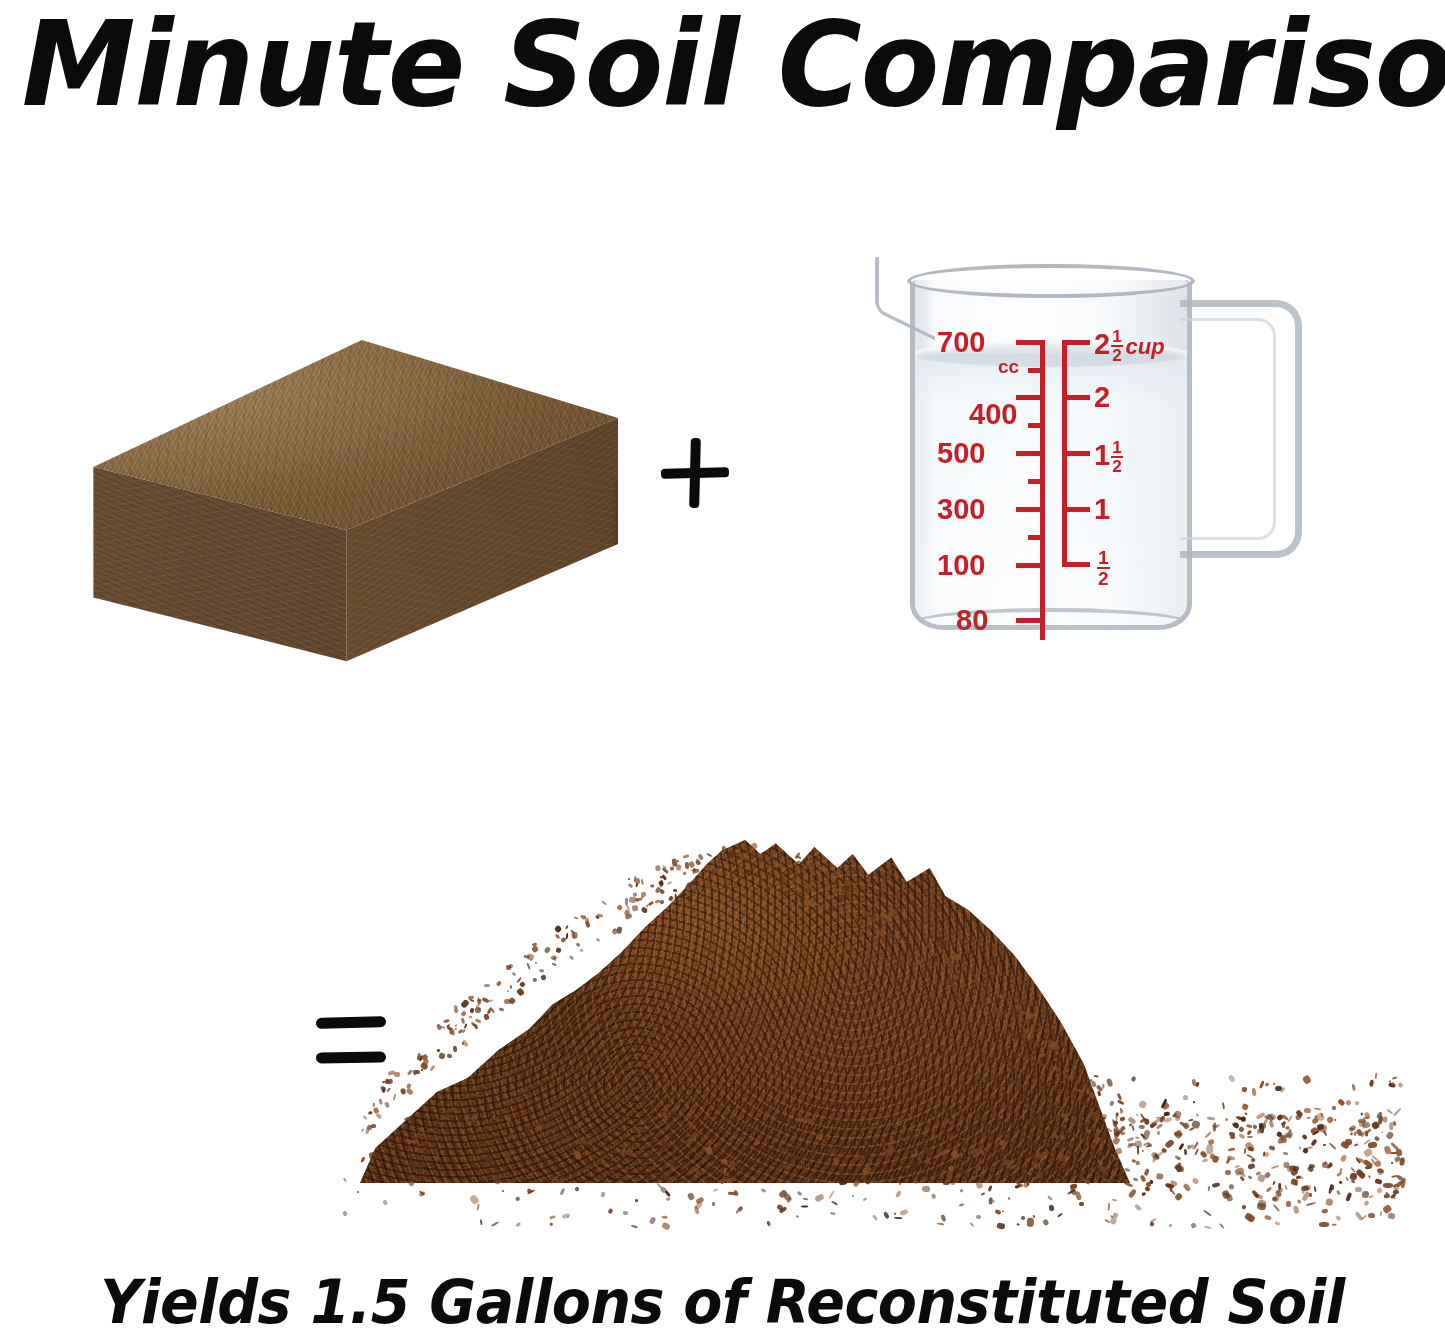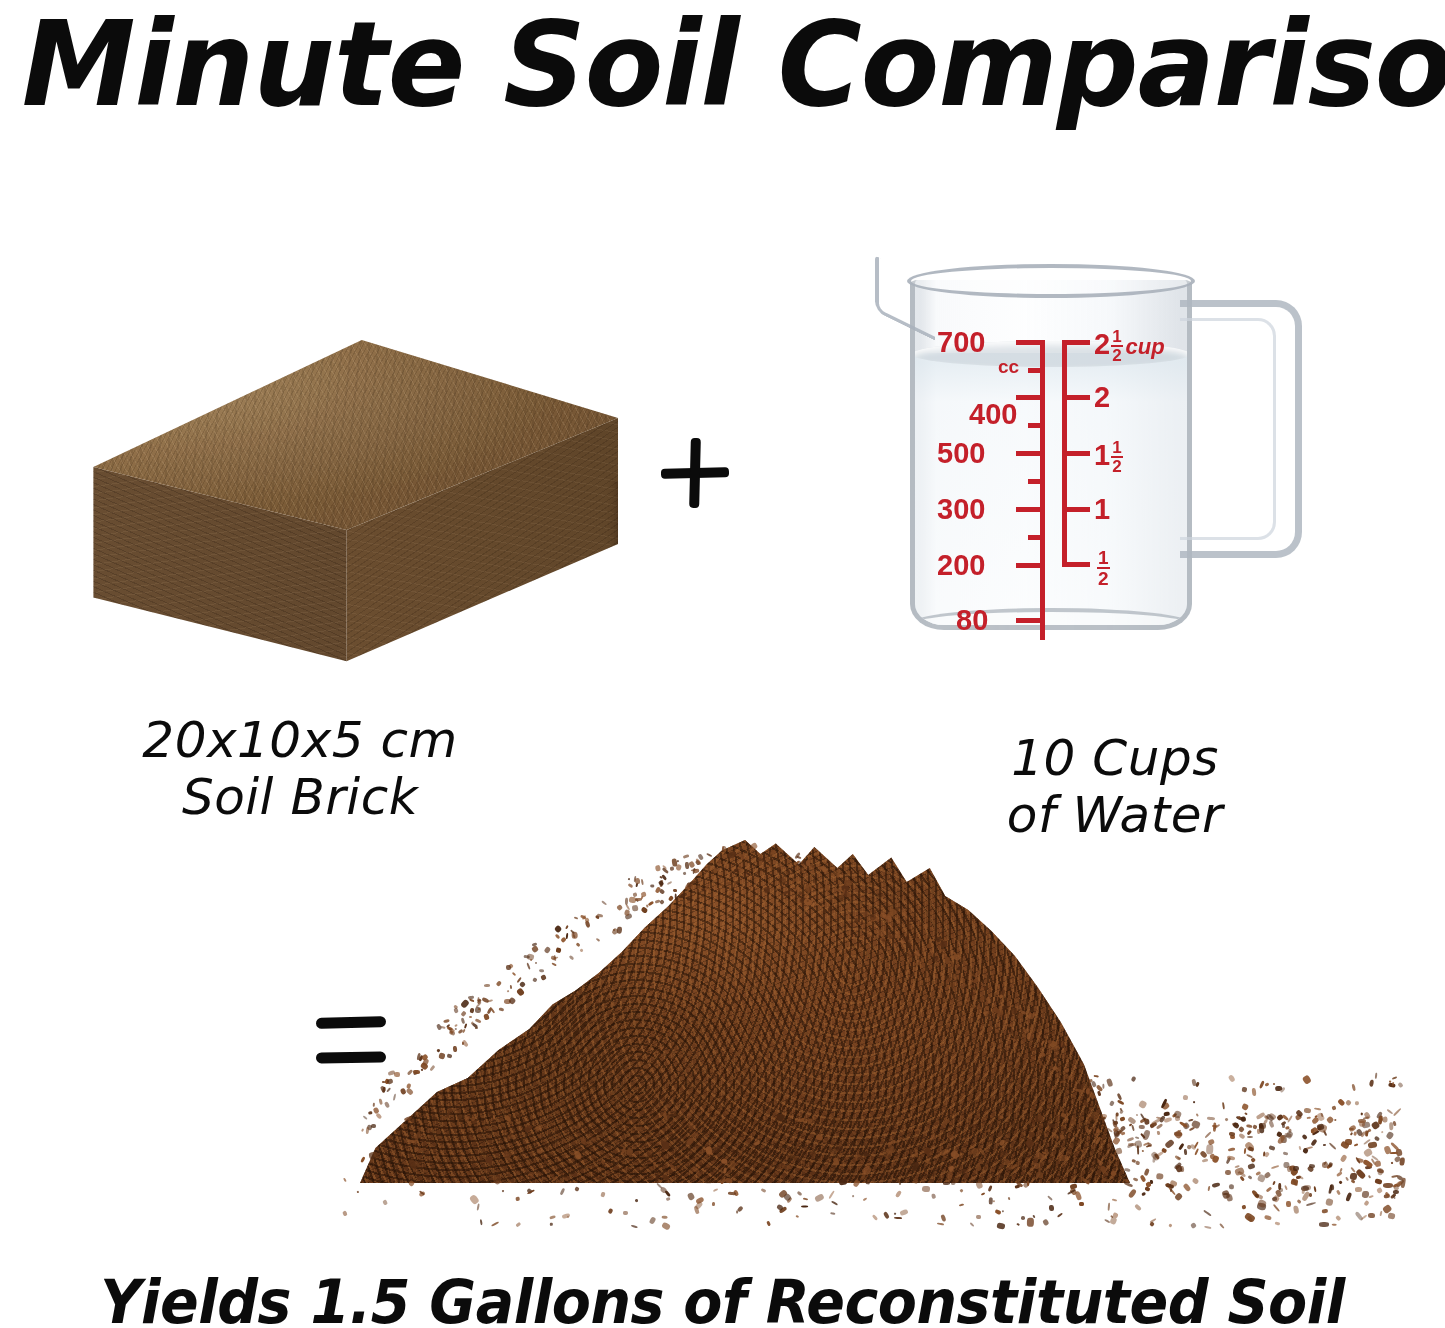--- a/index.html
+++ b/index.html
@@ -369,39 +369,35 @@
       <div class="rule h" style="left:182px; top:137px; width:28px;"></div>
       <div class="rule h" style="left:182px; top:193px; width:28px;"></div>
       <div class="rule h" style="left:182px; top:249px; width:28px;"></div>
       <div class="rule h" style="left:182px; top:304px; width:28px;"></div>
 
       <div class="glabel cc" style="left:57px;  top:70px;">700</div>
       <div class="glabel sub" style="left:118px; top:99px;">cc</div>
       <div class="glabel cc" style="left:57px;  top:142px;margin-left:32px;">400</div>
       <div class="glabel cc" style="left:57px;  top:181px;">500</div>
       <div class="glabel cc" style="left:57px;  top:237px;">300</div>
-      <div class="glabel cc" style="left:57px;  top:293px;">200</div>
+      <div class="glabel cc" style="left:57px;  top:293px;">100</div>
       <div class="glabel cc" style="left:76px;  top:348px;">80</div>
 
       <div class="glabel cup" style="left:214px; top:70px;"><span>2</span><span class="frac"><span class="num">1</span><span class="den">2</span></span><span class="cupword">cup</span></div>
 
       <div class="glabel cup" style="left:214px; top:125px;">2</div>
 
       <div class="glabel cup" style="left:214px; top:181px;"><span>1</span><span class="frac"><span class="num">1</span><span class="den">2</span></span></div>
 
       <div class="glabel cup" style="left:214px; top:237px;">1</div>
 
       <div class="glabel cup" style="left:216px; top:290px;"><span class="frac" style="font-size:19px;"><span class="num">1</span><span class="den">2</span></span></div>
     </div>
   </div>
 
-  <div class="hand" id="brick-caption">20x10x5 cm
-Soil Brick</div>
-  <div class="hand" id="water-caption">10 Cups
-of Water</div>
 
   <div id="equals" aria-label="equals">
     <span class="bar top"></span>
     <span class="bar bottom"></span>
   </div>
 
   <div id="pile-wrap">
     <div id="pile-skirt"></div>
     <div id="pile-mound"></div>
     <div id="pile-tex"></div>

